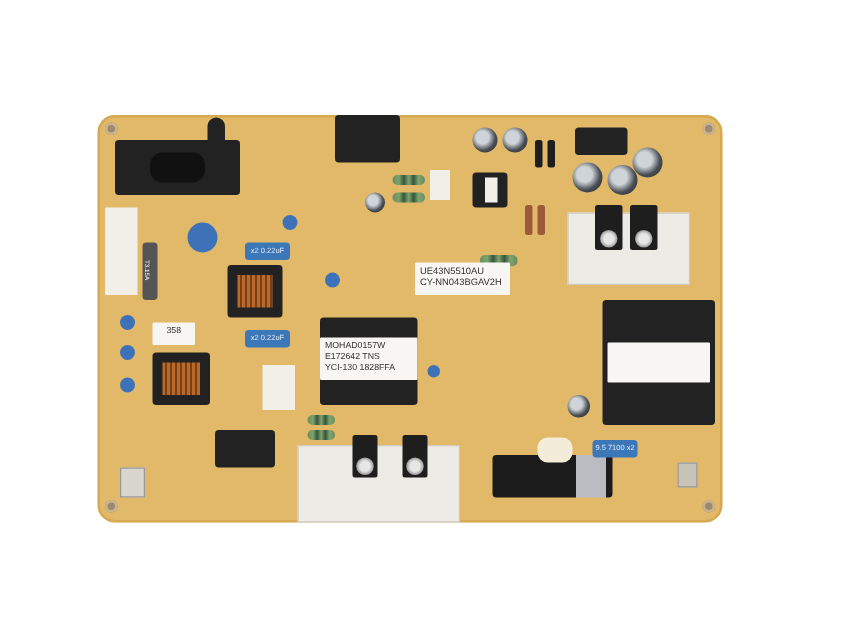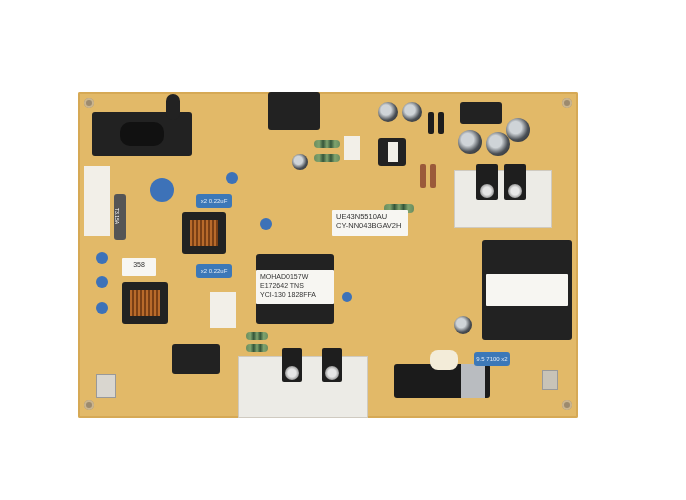--- a/index.html
+++ b/index.html
@@ -1,17 +1,17 @@
 <!DOCTYPE html>
 <html><head>
   <meta charset="utf-8">
   <style>
     html, body { margin:0; padding:0; }
     body { width:686px; height:500px; background:#ffffff; position:relative; overflow:hidden; font-family:"Liberation Sans", sans-serif; }
-    .board { position:absolute; left:78px; top:92px; width:500px; height:326px; background:#e2b968; border-radius:2px; box-shadow: inset 0 0 0 2px #d6a955; }
+    .board { position:absolute; left:78px; top:92px; width:500px; height:326px; background:#e2b968; border-radius:14px; box-shadow: inset 0 0 0 2px #d6a955; }
     .abs { position:absolute; }
     .hole { position:absolute; width:10px; height:10px; border-radius:50%; background:#9c8a6e; box-shadow: inset 0 0 0 2px #cbb58e; }
     .blk { background:#222; border-radius:3px; }
     .white { background:#f2efe8; }
     .heatsink { background:#ecebe6; border:1px solid #cfcac0; }
     .label { background:#f7f6f2; color:#333; font-size:7px; line-height:9px; padding:2px 4px; border-radius:1px; }
     .bluecap { background:#3c78b8; border-radius:3px; color:#dfe9f5; font-size:6px; text-align:center; }
     .ecap { border-radius:50%; background:radial-gradient(circle at 40% 40%, #cfd4d8 0 30%, #4a4f55 60%, #1f2226 100%); }
     .res { background:linear-gradient(90deg,#6a8c5e,#7fa36e 20%,#35563a 35%,#7fa36e 50%,#35563a 65%,#7fa36e 80%,#6a8c5e); border-radius:4px; }
     .coil { background:repeating-linear-gradient(90deg,#b86a2b 0 2px,#7a3f15 2px 4px); }

